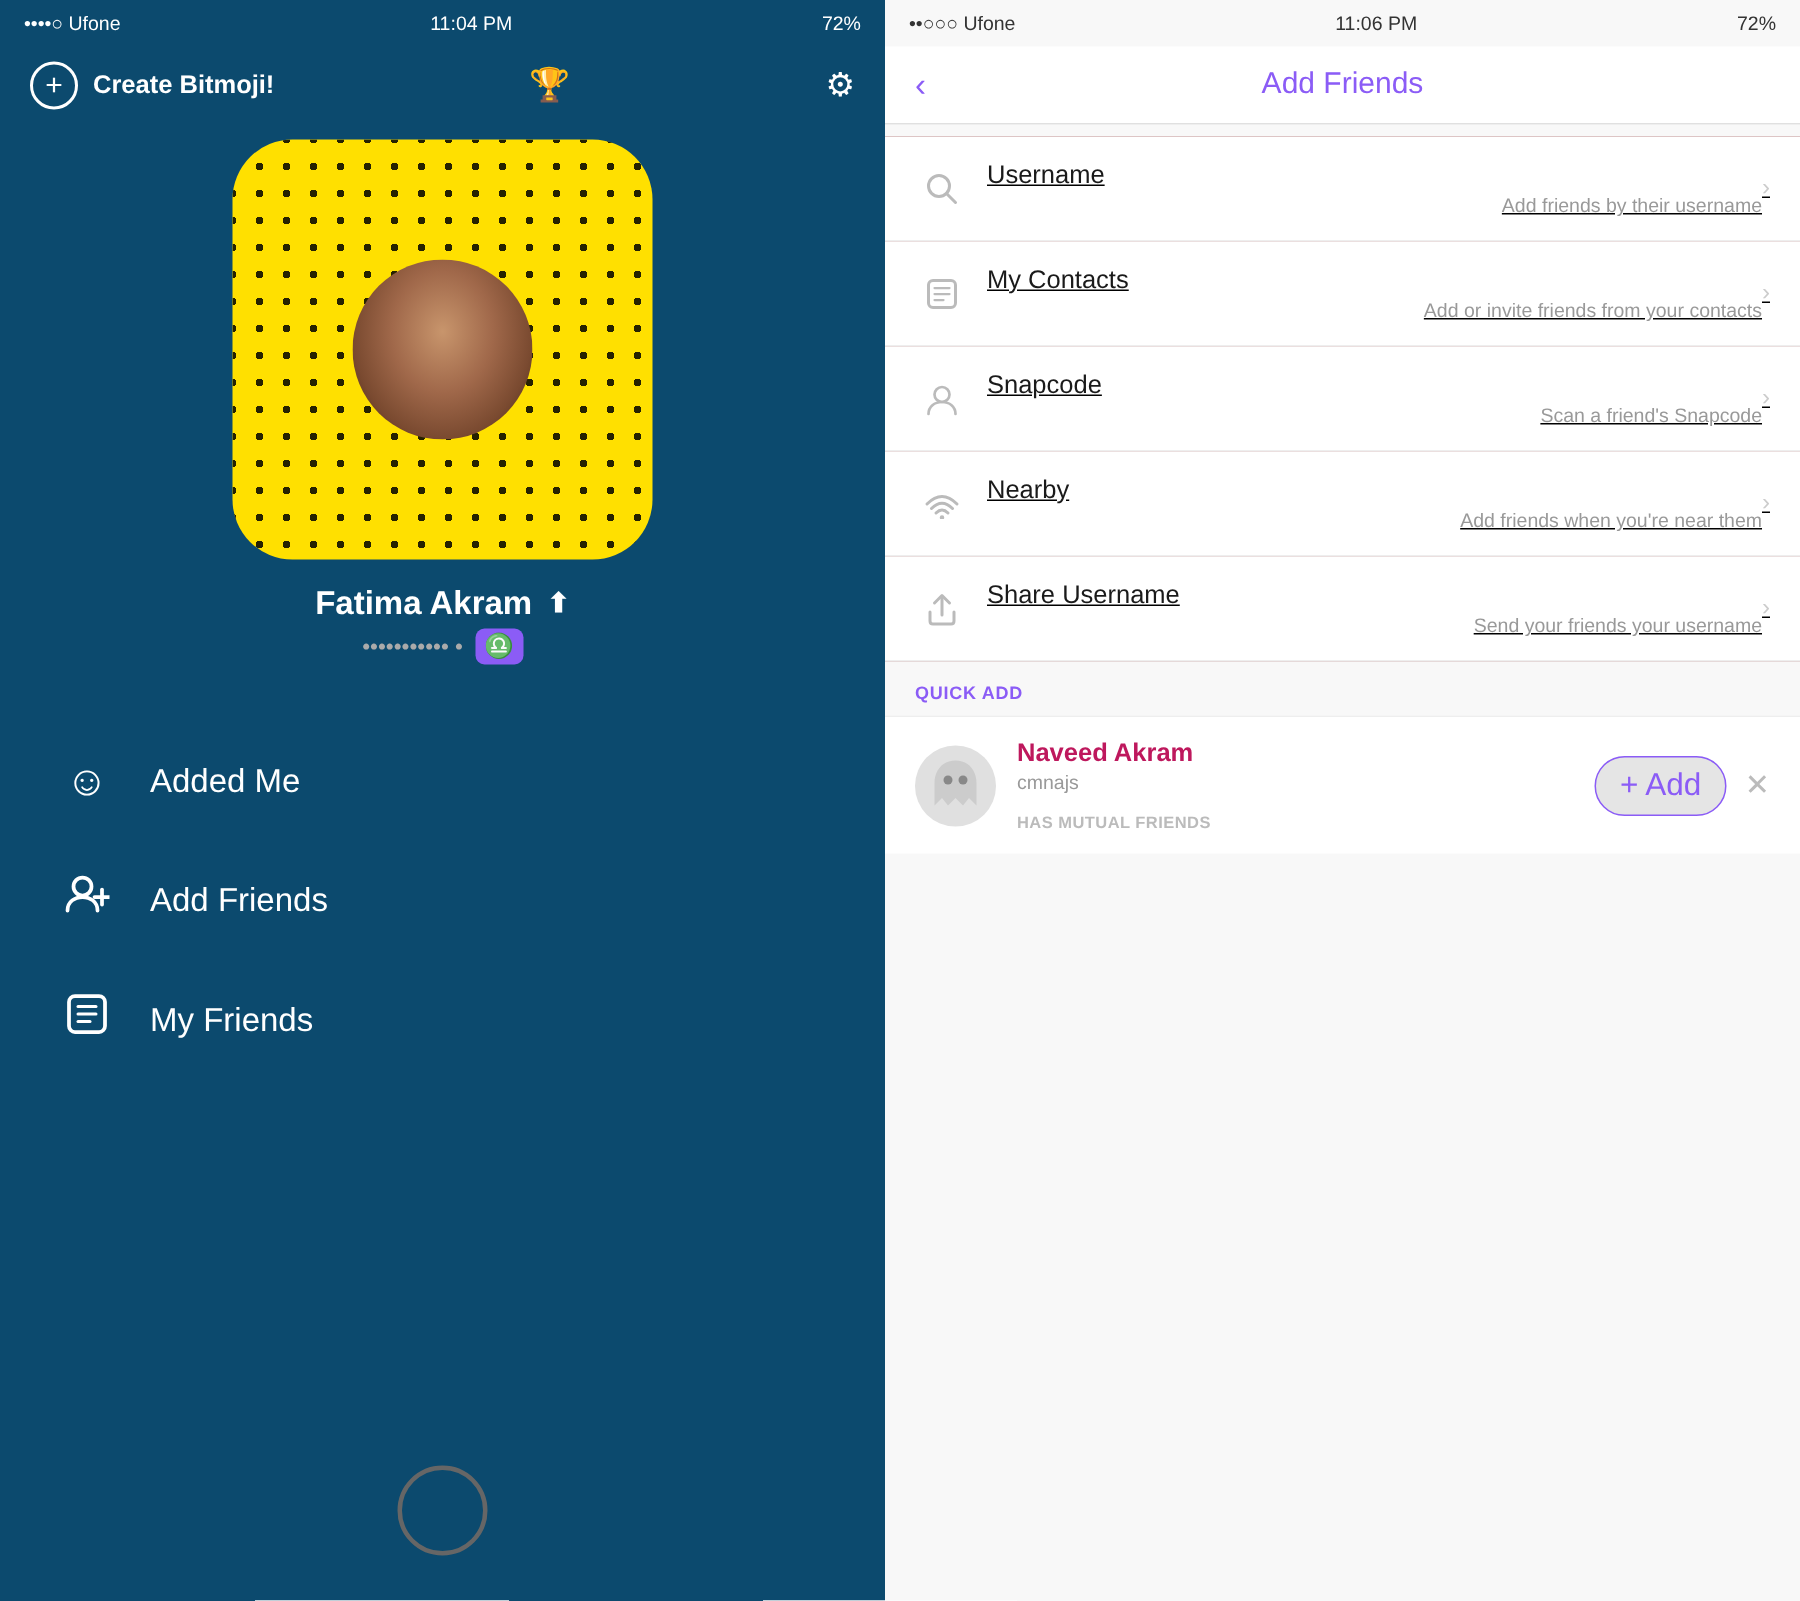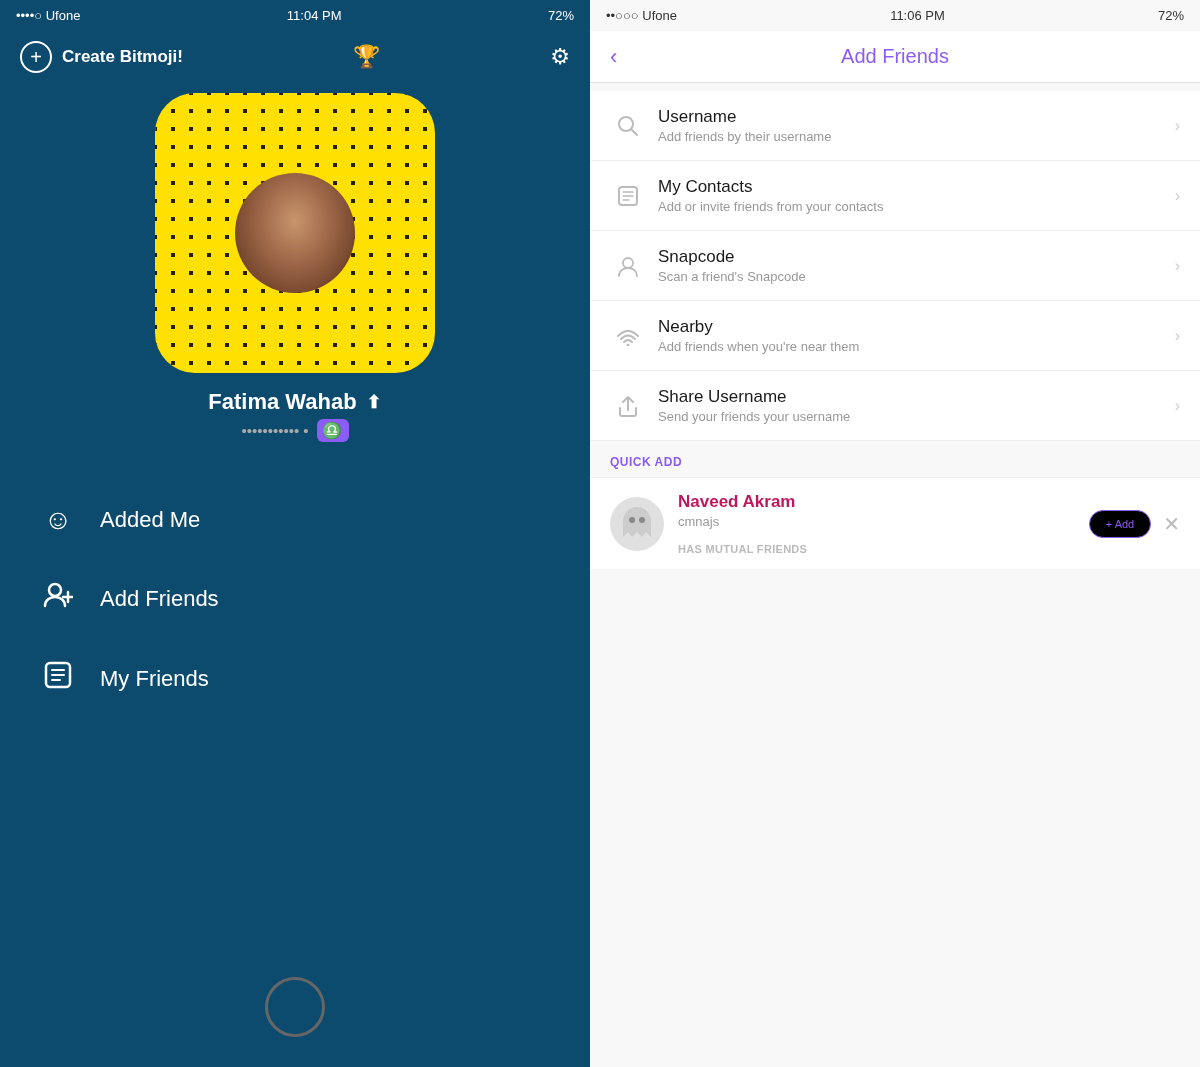--- a/index.html
+++ b/index.html
@@ -172,20 +172,21 @@
     .page-title {
       font-size: 20px;
       font-weight: 400;
       color: #8B5CF6;
     }
 
     
     .menu-list {
       background: #7f1d1d;
       margin-top: 8px;
+      text-decoration: underline;
     }
     .menu-item {
       display: flex;
       align-items: center;
       padding: 16px 20px;
       border-bottom: 1px solid #eee;
       cursor: pointer;
       background: white;
     }
     .menu-item-icon {
@@ -201,20 +202,21 @@
     }
     .menu-item-title {
       font-size: 17px;
       color: #1a1a1a;
       font-weight: 500;
     }
     .menu-item-sub {
       font-size: 13px;
       color: #999;
       margin-top: 2px;
+      text-align: right;
     }
     .chevron {
       color: #ccc;
       font-size: 16px;
     }
 
     
     .quick-add-header {
       padding: 14px 20px 8px;
       font-size: 12px;
@@ -243,22 +245,22 @@
       margin-left: 14px;
     }
     .qa-name { font-size: 17px; color: #be185d; font-weight: 600; }
     .qa-handle { font-size: 13px; color: #999; margin-top: 2px; }
     .qa-mutual { font-size: 11px; color: #bbb; margin-top: 14px; font-weight: 600; letter-spacing: 0.3px; }
     .add-btn {
       border: 1.5px solid #8B5CF6;
       border-radius: 20px;
       padding: 7px 16px;
       color: #8B5CF6;
-      font-size: 11px;
-      background: #000000;
+      font-size: 21px;
+      background: #e5e5e5;
       cursor: pointer;
       display: flex; align-items: center; gap: 4px;
     }
     .dismiss-btn {
       margin-left: 12px;
       color: #bbb;
       font-size: 20px;
       cursor: pointer;
     }
 
@@ -290,21 +292,21 @@
   </div>
 
   <div class="snapcode-container">
     <div class="dots-overlay snap-dots"></div>
     <div class="face-overlay">
       <div class="face-skin"></div>
     </div>
   </div>
 
   <div class="user-name">
-    <span>Fatima Wahab</span>
+    <span>Fatima Akram</span>
     <span class="share-icon">⬆</span>
   </div>
   <div class="user-handle">
     <span>••••••••••• •</span>
     <span class="zodiac-badge">♎</span>
   </div>
 
   <div class="nav-items">
     <div class="nav-item">
       <span class="nav-icon">☺</span>

